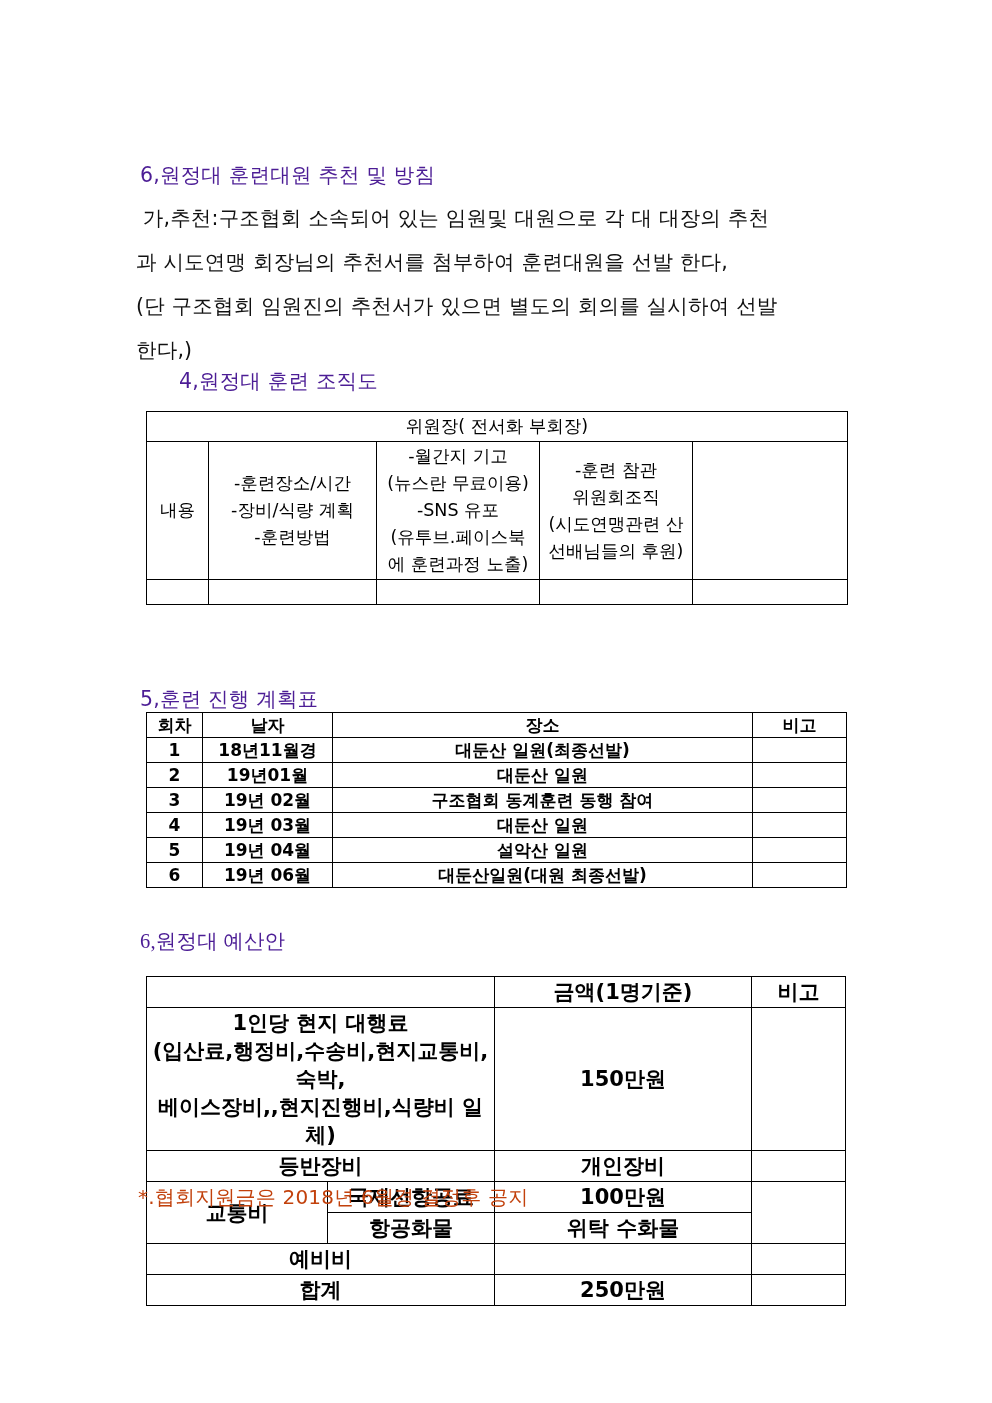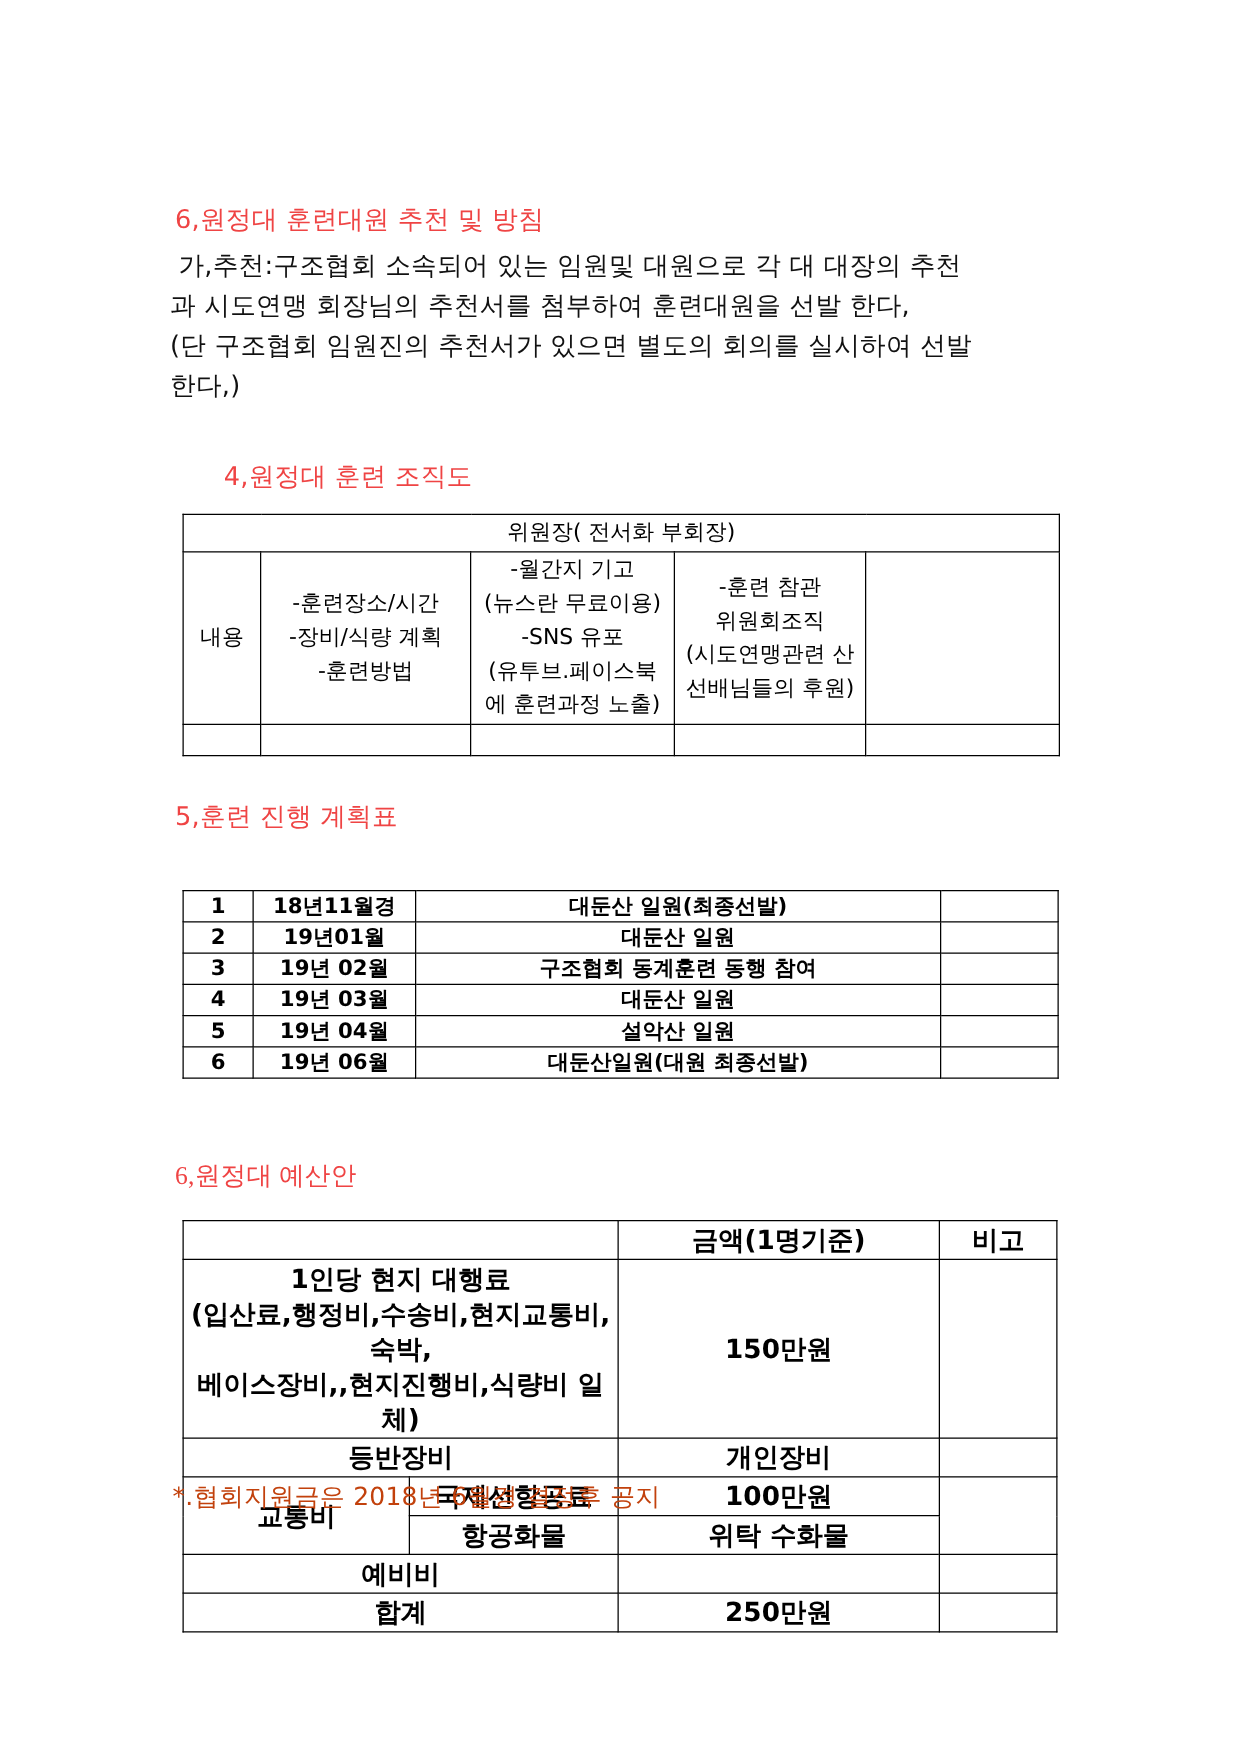--- a/index.html
+++ b/index.html
@@ -22,31 +22,31 @@
     top: 0;
     width: 992px;
     height: 1403px;
     background: #ffffff;
   }
 
   
   .para {
     position: absolute;
     font-size: 20.5px;
-    line-height: 32px;
+    line-height: 44px;
     letter-spacing: 0.2px;
     white-space: pre-wrap;
     color: #111;
   }
   .heading {
     position: absolute;
     font-size: 20.5px;
     line-height: 30px;
     letter-spacing: 0.2px;
-    color: #ef4444;
+    color: #4c1d95;
   }
   .footnote {
     position: absolute;
     font-size: 20px;
     line-height: 28px;
     letter-spacing: 0.2px;
     color: #c2410c;
   }
 
   
@@ -158,31 +158,37 @@
       <tr>
         <td class="empty-row"></td>
         <td class="empty-row"></td>
         <td class="empty-row"></td>
         <td class="empty-row"></td>
         <td class="empty-row"></td>
       </tr>
     </tbody>
   </table>
 
-  <div class="heading" style="left:140px; top:638px;">5,훈련 진행 계획표</div>
+  <div class="heading" style="left:140px; top:684px;">5,훈련 진행 계획표</div>
 
   <table class="doc-table" id="schedule-table">
     <colgroup>
       <col style="width:56px">
       <col style="width:130px">
       <col style="width:420px">
       <col style="width:94px">
     </colgroup>
     <tbody>
       <tr>
+        <td class="hdr">회차</td>
+        <td class="hdr">날자</td>
+        <td class="hdr">장소</td>
+        <td class="hdr">비고</td>
+      </tr>
+      <tr>
         <td>1</td>
         <td>18년11월경</td>
         <td>대둔산 일원(최종선발)</td>
         <td></td>
       </tr>
       <tr>
         <td>2</td>
         <td>19년01월</td>
         <td>대둔산 일원</td>
         <td></td>

